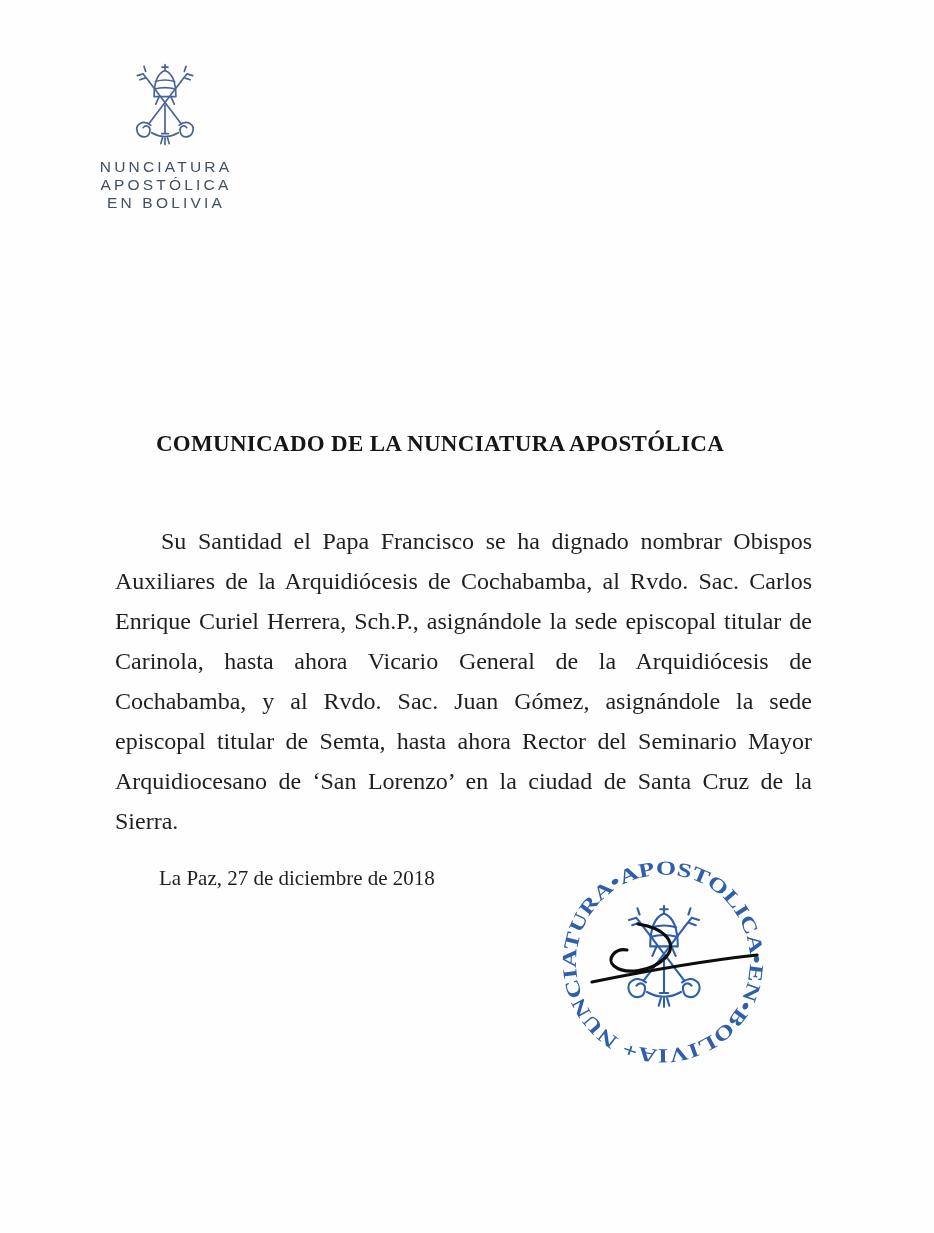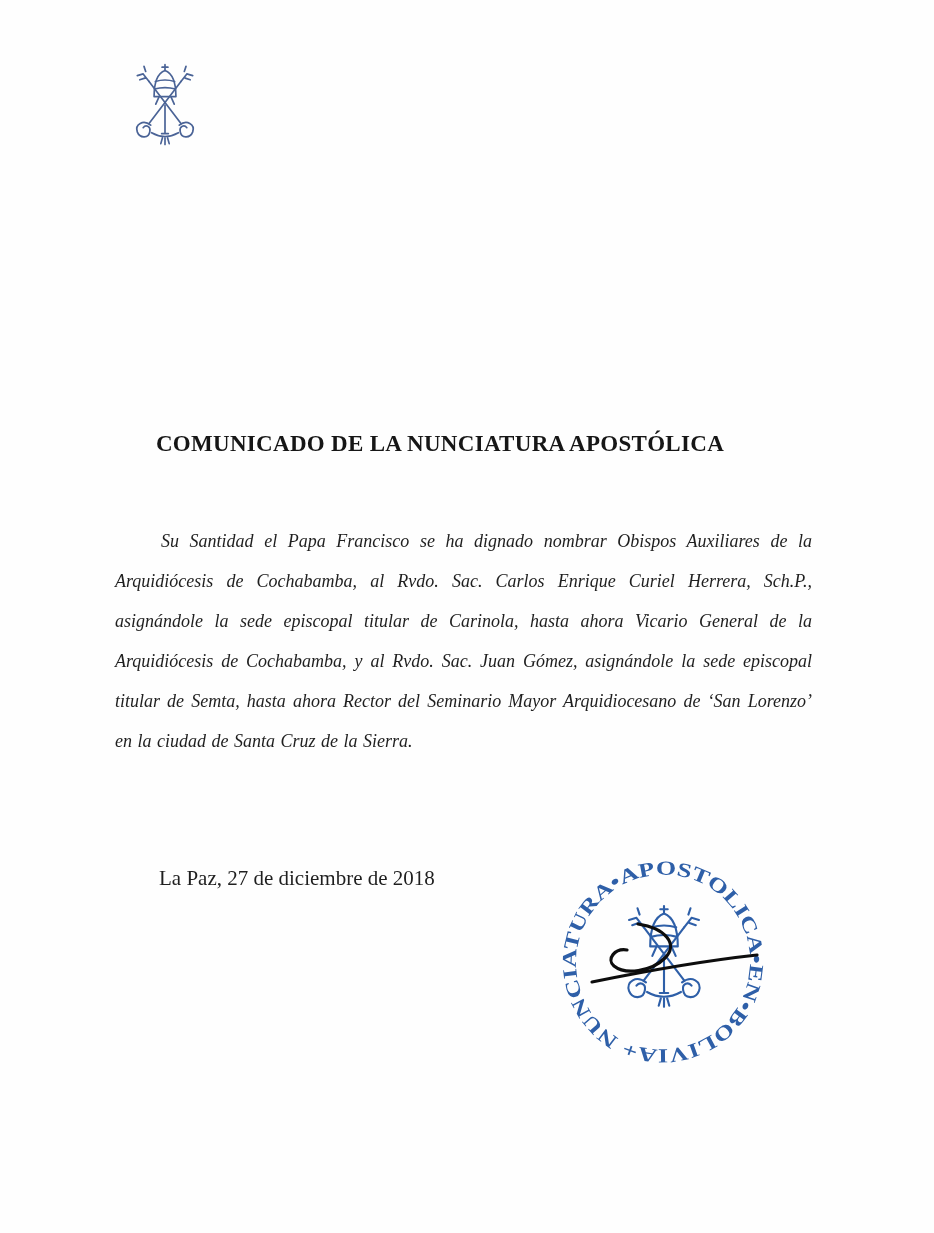--- a/index.html
+++ b/index.html
@@ -47,27 +47,26 @@
     font-size: 23px;
     font-weight: bold;
     letter-spacing: 0.3px;
     color: var(--title_color, #161616);
   }
   .doc-body {
     position: absolute;
     top: 521px;
     left: 115px;
     width: 697px;
-    font-size: 18px;
+    font-size: 24px;
     line-height: 40px;
     text-align: justify;
     text-indent: 46px;
     word-spacing: 1px;
     color: var(--body_color, #1f1f1f);
-    font-style: italic;
   }
   .dateline {
     position: absolute;
     top: 866px;
     left: 159px;
     font-size: 21px;
     color: var(--body_color, #1f1f1f);
     text-align: right;
   }
 
@@ -130,20 +129,22 @@
   </defs>
 </svg>
 
 <div class="page">
 
   <header>
     <svg class="letterhead-emblem" viewBox="0 0 100 100" preserveAspectRatio="xMidYMid meet">
       <use href="#vat-emblem"></use>
     </svg>
     <div class="org-name">
+      <div>NUNCIATURA APOSTÓLICA</div>
+      <div>EN BOLIVIA</div>
     </div>
   </header>
 
   <main>
     <h1 class="doc-title">COMUNICADO DE LA NUNCIATURA APOSTÓLICA</h1>
     <p class="doc-body">Su Santidad el Papa Francisco se ha dignado nombrar Obispos Auxiliares de la Arquidiócesis de Cochabamba, al Rvdo. Sac. Carlos Enrique Curiel Herrera, Sch.P., asignándole la sede episcopal titular de Carinola, hasta ahora Vicario General de la Arquidiócesis de Cochabamba, y al Rvdo. Sac. Juan Gómez, asignándole la sede episcopal titular de Semta, hasta ahora Rector del Seminario Mayor Arquidiocesano de ‘San Lorenzo’ en la ciudad de Santa Cruz de la Sierra.</p>
     <div class="dateline">La Paz, 27 de diciembre de 2018</div>
   </main>
 
   <div class="seal">

